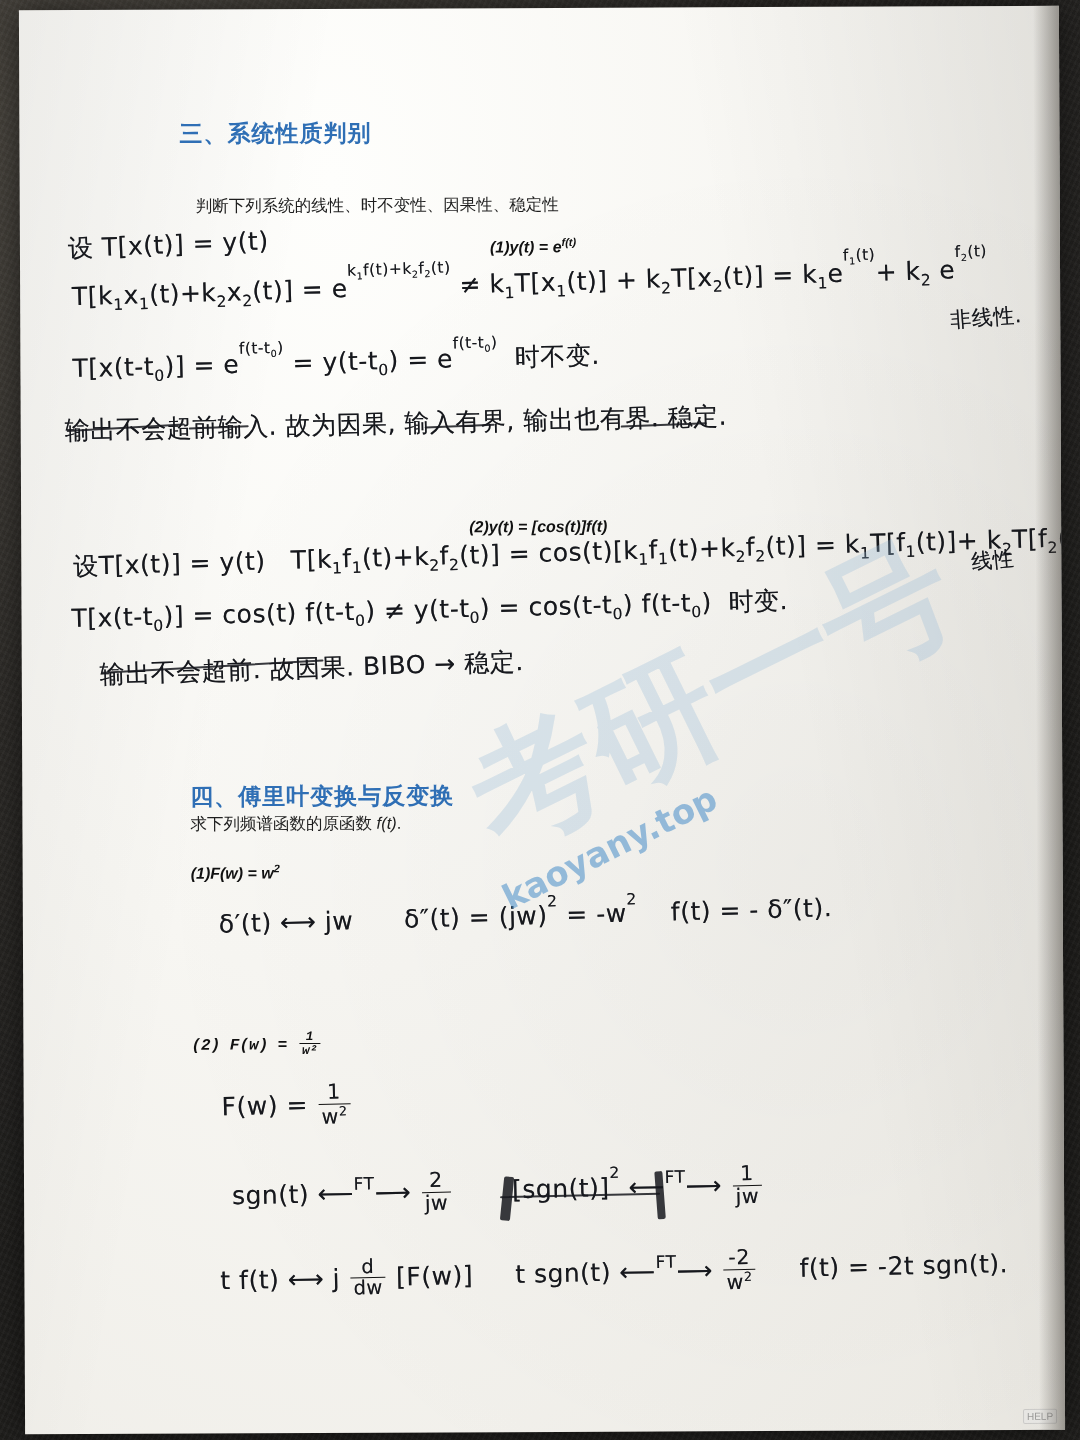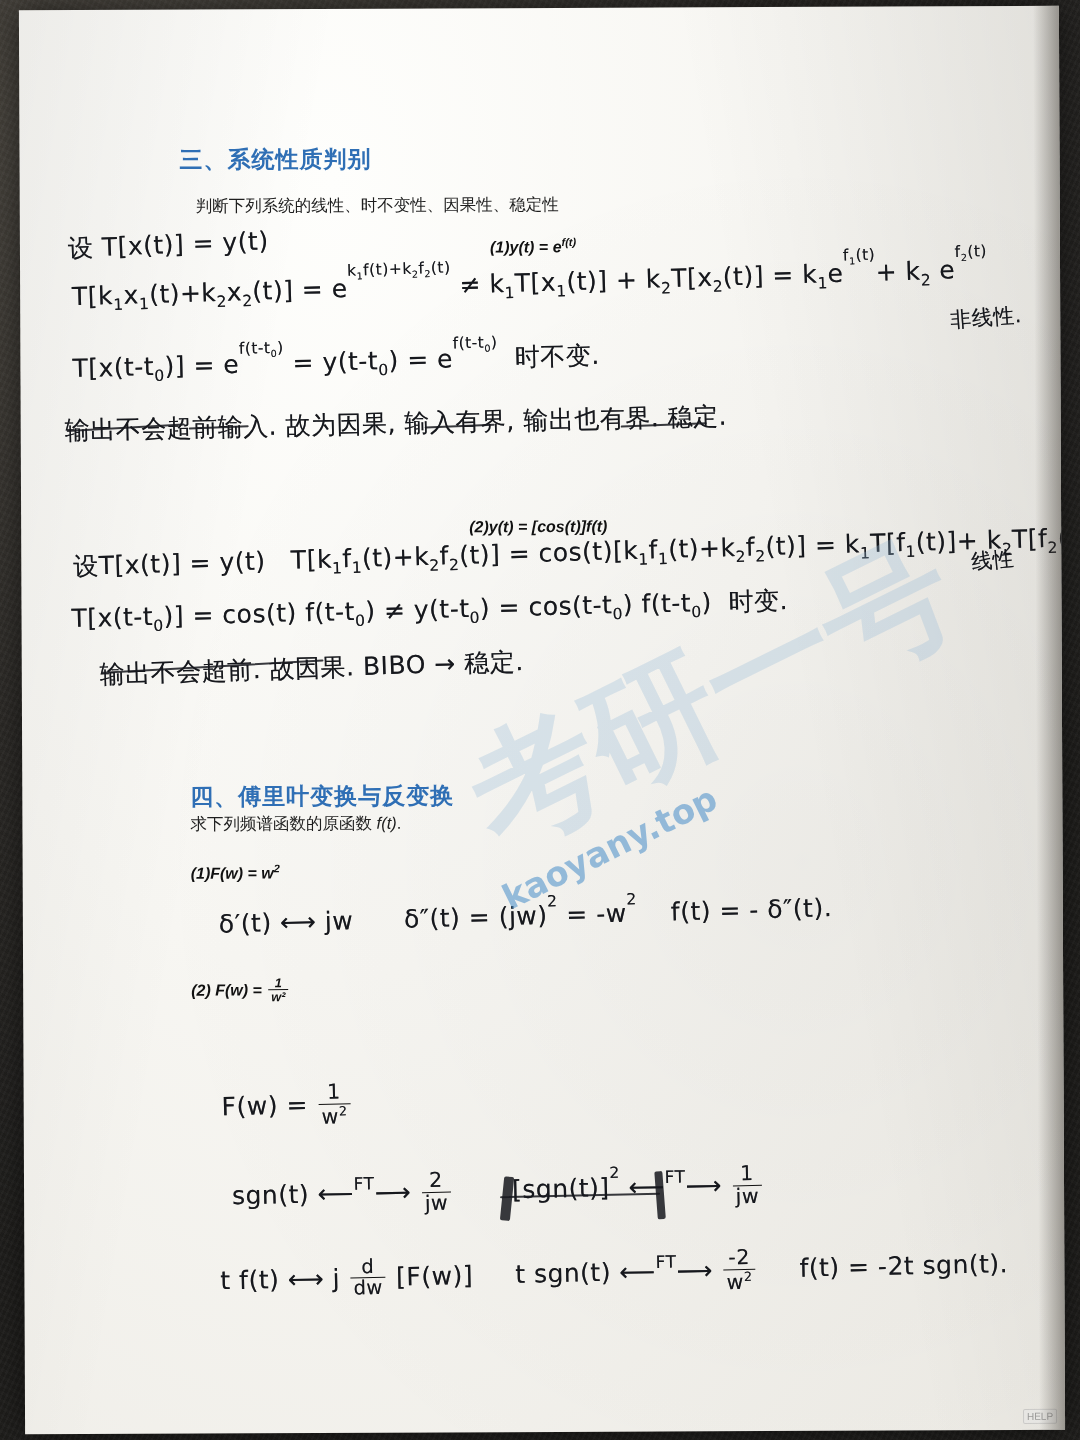--- a/index.html
+++ b/index.html
@@ -173,21 +173,21 @@
   }
 </style>
 </head>
 <body>
 
 <div class="backdrop"></div>
 
 <div class="sheet">
   <div class="content">
 
-    <div class="sec-head" style="left:160px; top:135px;">三、系统性质判别</div>
+    <div class="sec-head" style="left:160px; top:109px;">三、系统性质判别</div>
     <div class="sec-sub" style="left:176px; top:186px;">判断下列系统的线性、时不变性、因果性、稳定性</div>
 
     <div class="sec-item" style="left:470px; top:228px;">
       <span>(1)</span><span>y(t) =</span>
       <span>e</span><sup>f(t)</sup>
     </div>
 
     <div class="hw" style="left:48px; top:222px; transform:rotate(-2deg);">设 T[x(t)] = y(t)</div>
     <div class="hw" style="left:52px; top:272px; transform:rotate(-1.5deg);">T[k<sub>1</sub>x<sub>1</sub>(t)+k<sub>2</sub>x<sub>2</sub>(t)] = e<sup style="position:relative; top:-12px;">k<sub>1</sub>f(t)+k<sub>2</sub>f<sub>2</sub>(t)</sup> ≠ k<sub>1</sub>T[x<sub>1</sub>(t)] + k<sub>2</sub>T[x<sub>2</sub>(t)] = k<sub>1</sub>e<sup style="position:relative; top:-12px;">f<sub>1</sub>(t)</sup>+ k<sub>2</sub> e<sup style="position:relative; top:-12px;">f<sub>2</sub>(t)</sup></div>
     <div class="hw sm" style="left:930px; top:300px; transform:rotate(-4deg);">非线性.</div>
@@ -213,21 +213,21 @@
     <div class="sec-sub" style="left:168px; top:804px;">
       <span>求下列频谱函数的原函数 </span><i>f(t)</i><span>.</span>
     </div>
 
     <div class="sec-item" style="left:168px; top:853px;">
       <span>(1)</span><span>F(w) = w</span><sup>2</sup>
     </div>
 
     <div class="hw" style="left:196px; top:900px; transform:rotate(-1.3deg);">δ′(t) ⟷ jw&nbsp;&nbsp;&nbsp;&nbsp;&nbsp; δ″(t) = (jw)<sup style="position:relative; top:-8px;">2</sup> = -w<sup style="position:relative; top:-8px;">2</sup>&nbsp;&nbsp;&nbsp; f(t) = - δ″(t).</div>
 
-    <div class="sec-item" style="left:168px; top:968px;">
+    <div class="sec-item" style="left:168px; top:1022px;font-family:Liberation Mono, monospace;">
       <span>(2)</span>
       <span>F(w) =</span>
       <span class="frac">
         <span class="num">1</span>
         <span class="den">w²</span>
       </span>
     </div>
 
     <div class="hw" style="left:198px; top:1076px; transform:rotate(-1.2deg);">F(w) = <span class="frac" style="font-size:0.82em;"><span class="num">1</span><span class="den">w<sup>2</sup></span></span></div>
 

